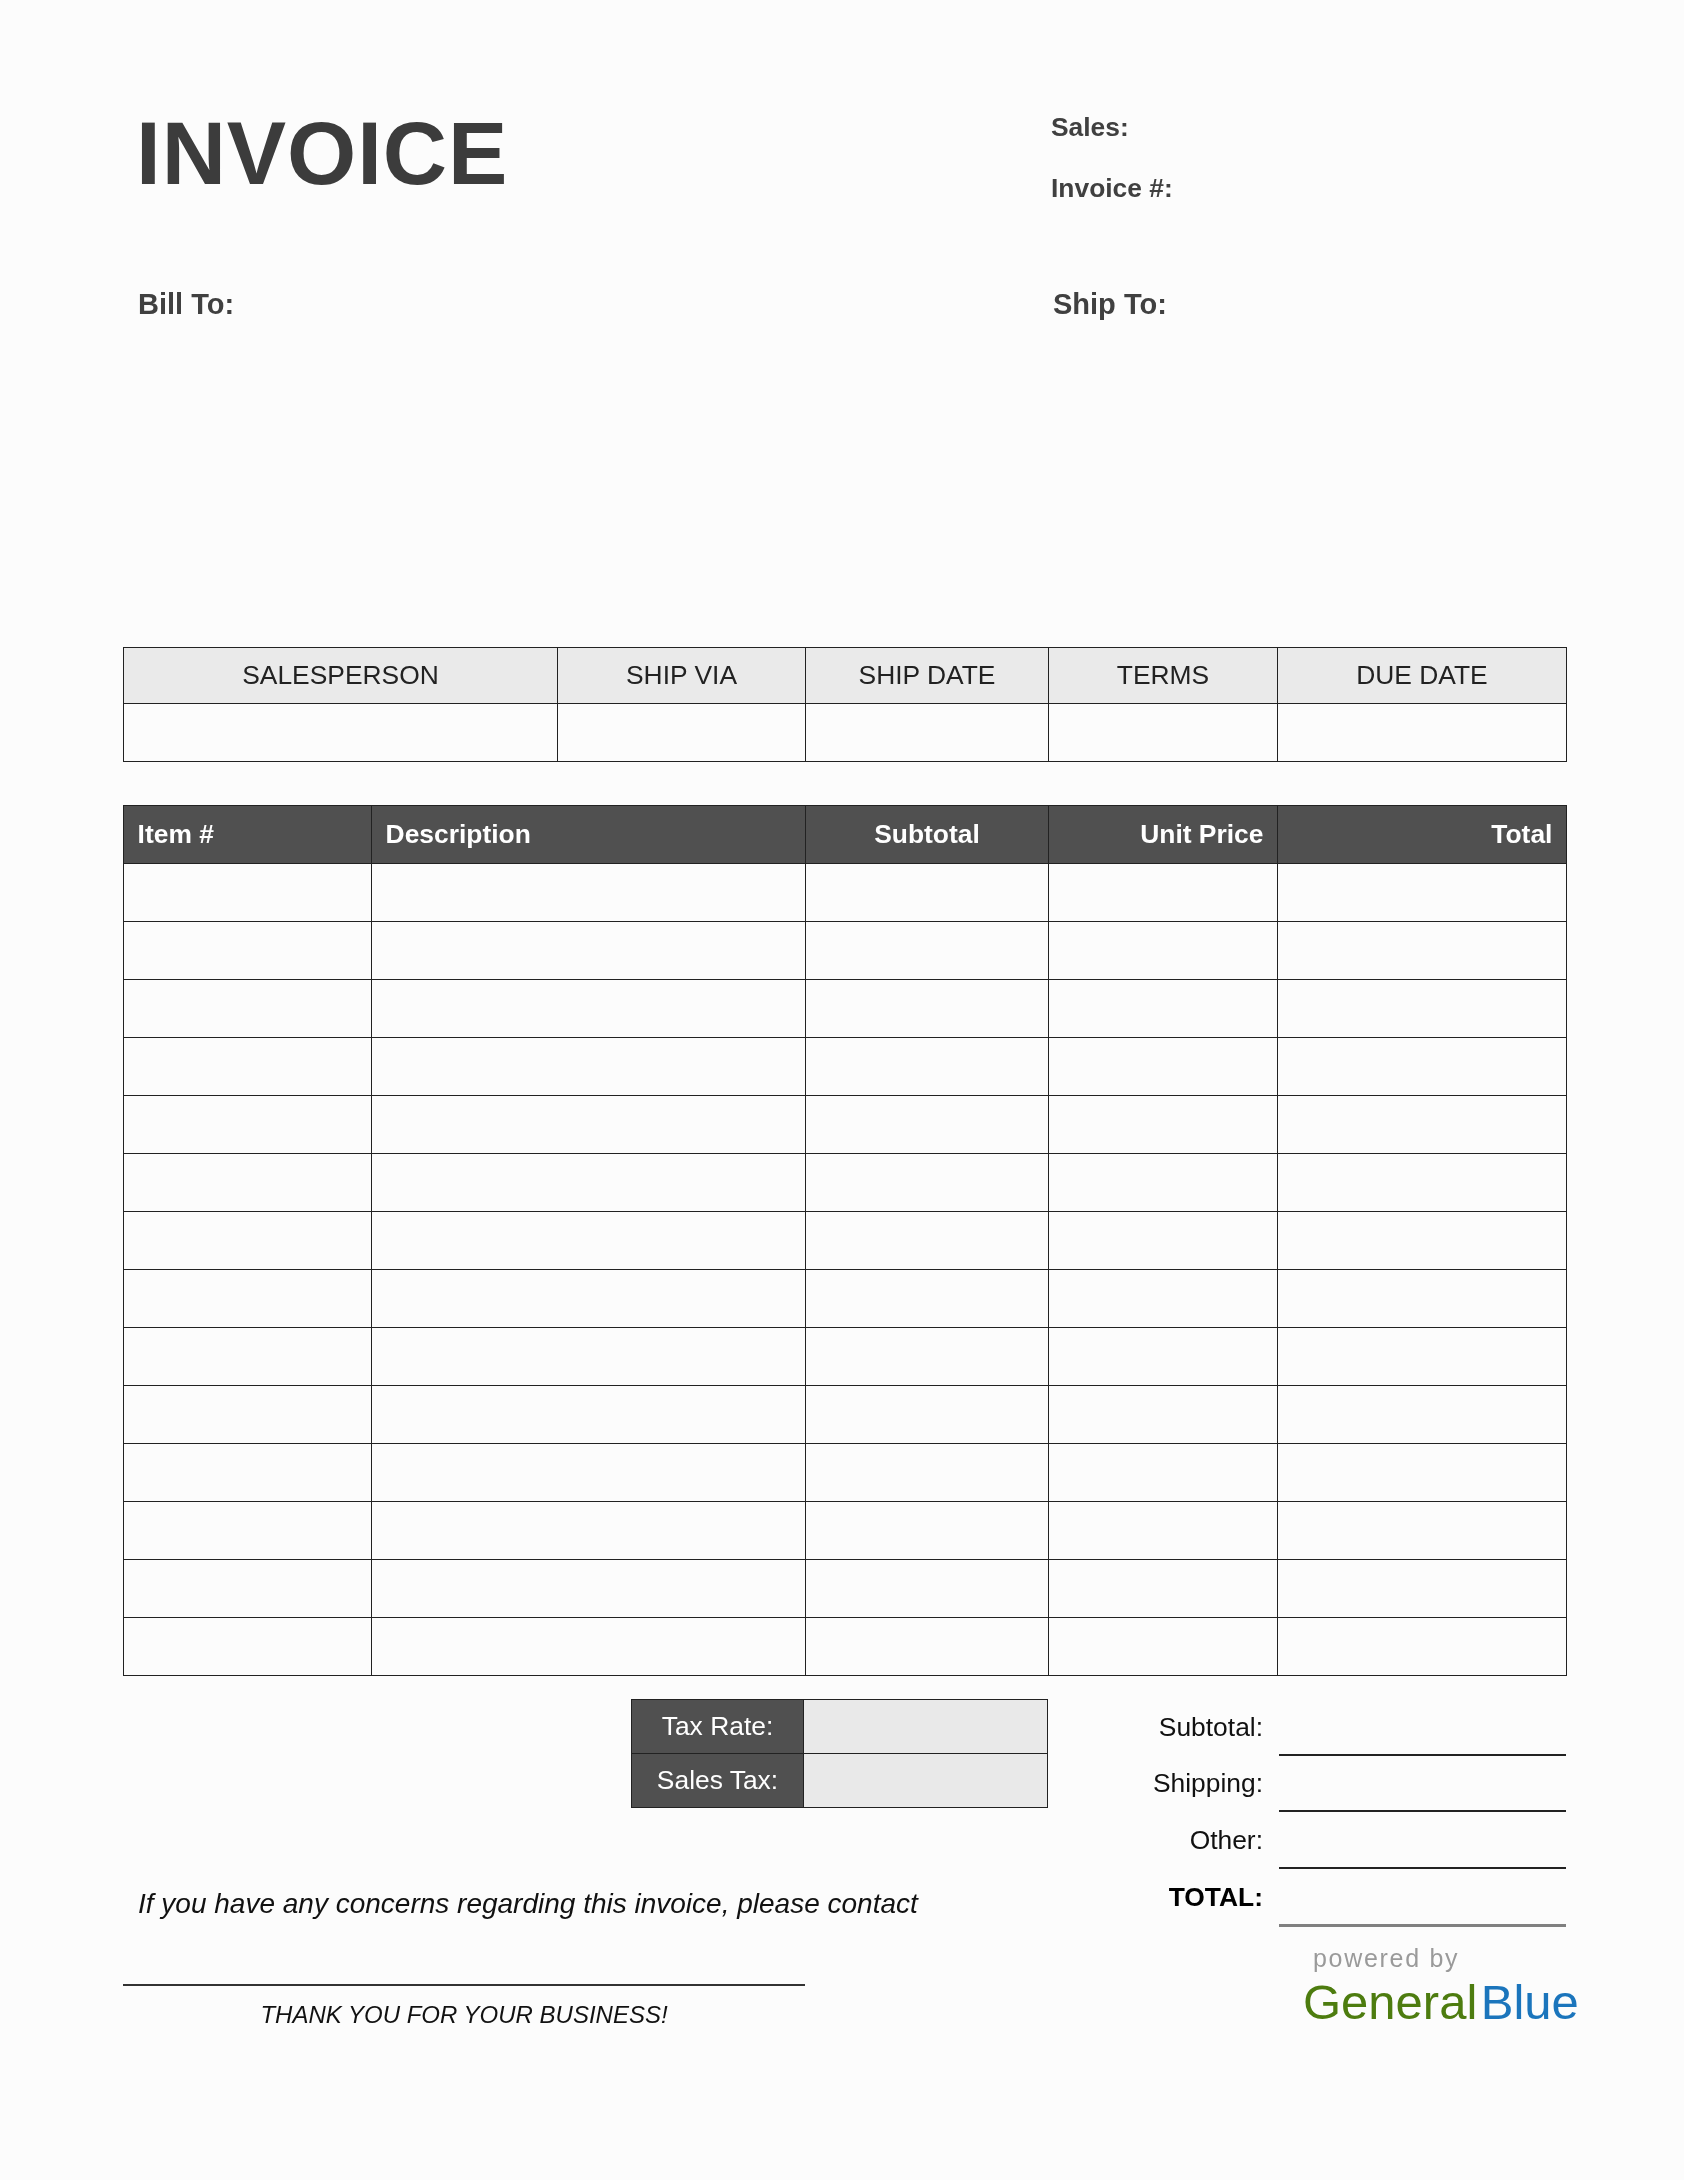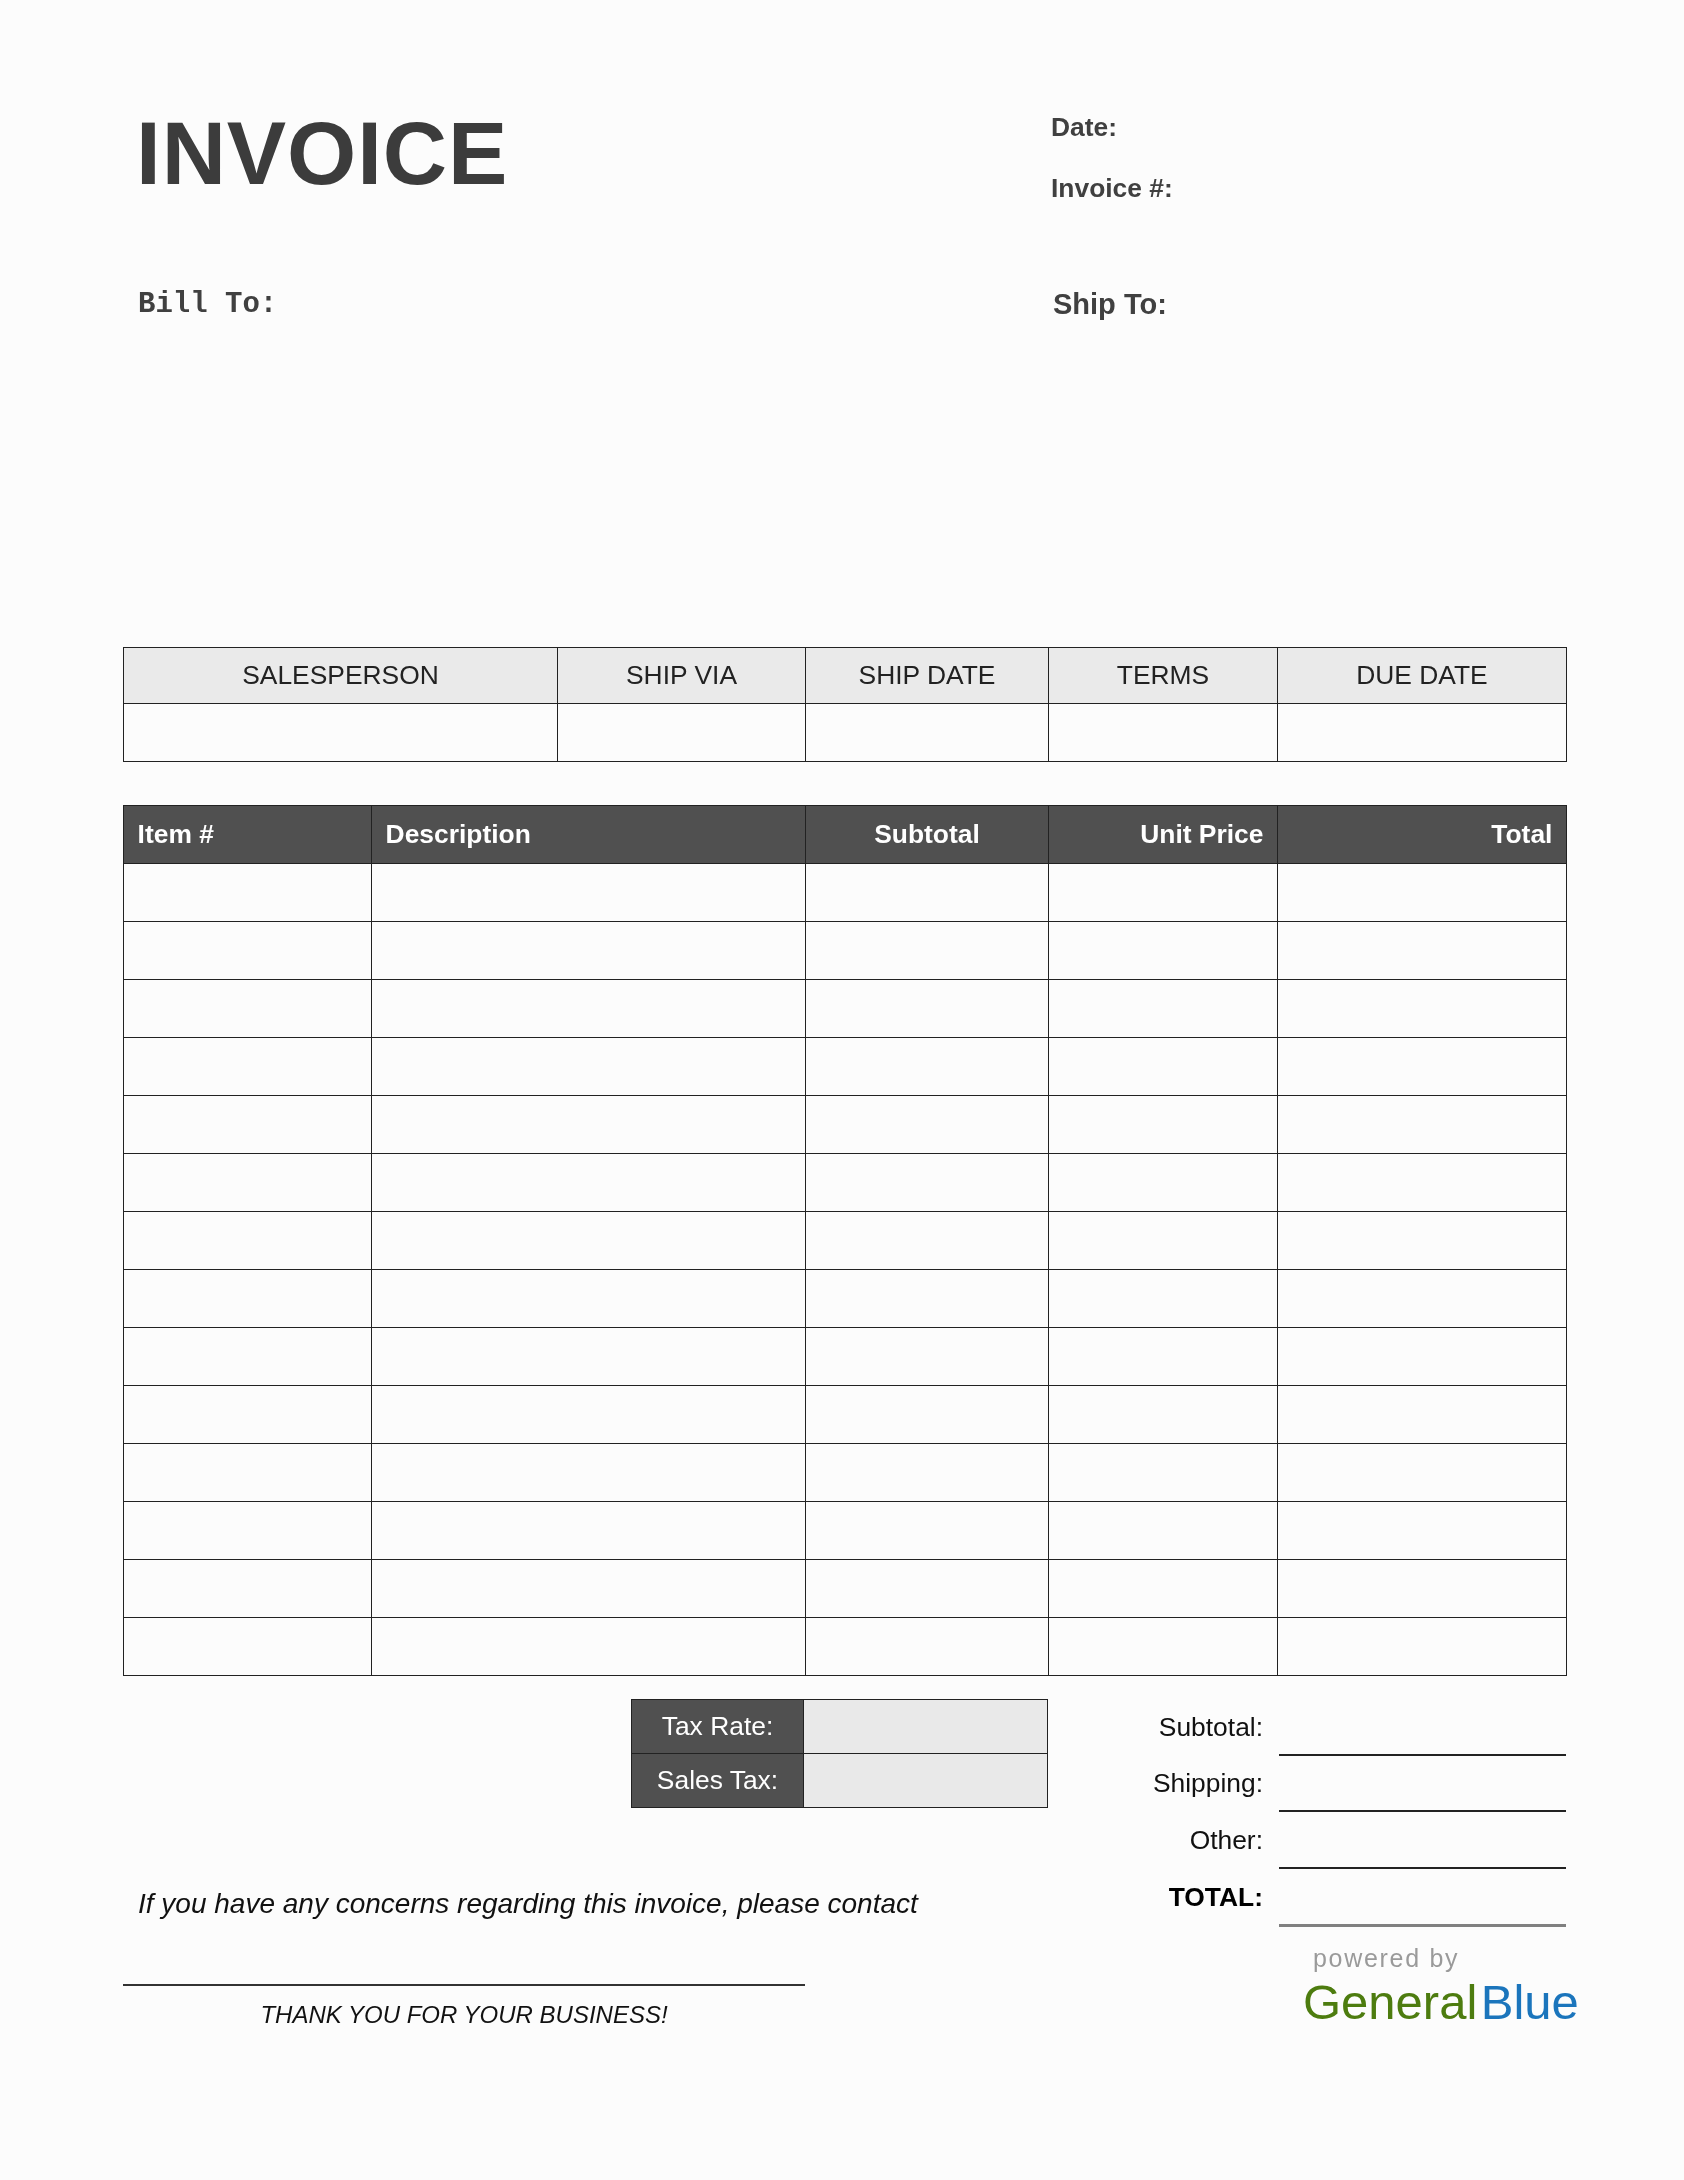--- a/index.html
+++ b/index.html
@@ -35,23 +35,23 @@
   .thanks{left:123px;width:682px;top:2003px;text-align:center;font-size:24px;font-style:italic;color:#111;line-height:1;}
   .powered{left:1313px;top:1946px;font-size:25px;color:#9a9a9a;letter-spacing:1.7px;line-height:1;}
   .brand{left:1303px;top:1978px;font-size:49px;line-height:1;}
   .brand .a{color:#4d7c0f;}
   .brand .b{color:#1b75bc;margin-left:3.4px;}
 </style>
 </head>
 <body>
 
 <div class="abs title">INVOICE</div>
-<div class="abs meta-label" style="left:1051px;top:114px;">Date:</div>
+<div class="abs meta-label" style="left:1051px;top:114px;">Sales:</div>
 <div class="abs meta-label" style="left:1051px;top:175px;">Invoice #:</div>
-<div class="abs party-label" style="left:138px;top:290px;font-family:Liberation Mono, monospace;">Bill To:</div>
+<div class="abs party-label" style="left:138px;top:290px;">Bill To:</div>
 <div class="abs party-label" style="left:1053px;top:290px;">Ship To:</div>
 
 <table class="t1">
   <colgroup>
     <col style="width:434px">
       <col style="width:248px">
       <col style="width:243px">
       <col style="width:229px">
       <col style="width:289px">
   </colgroup>

